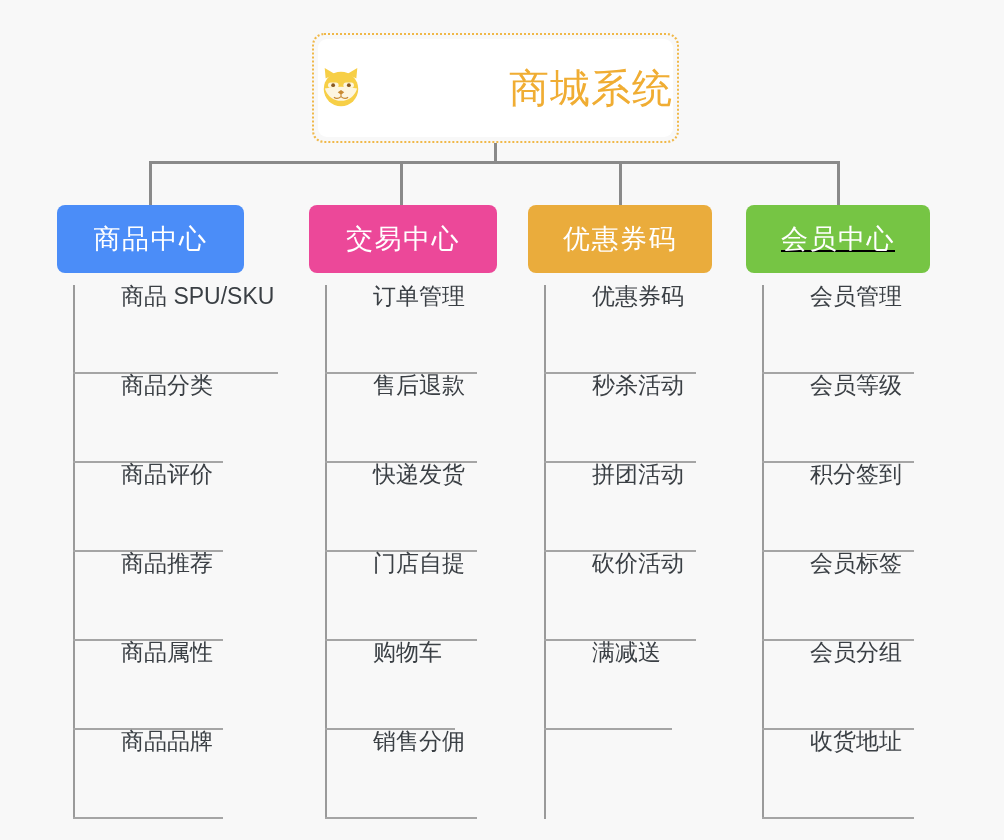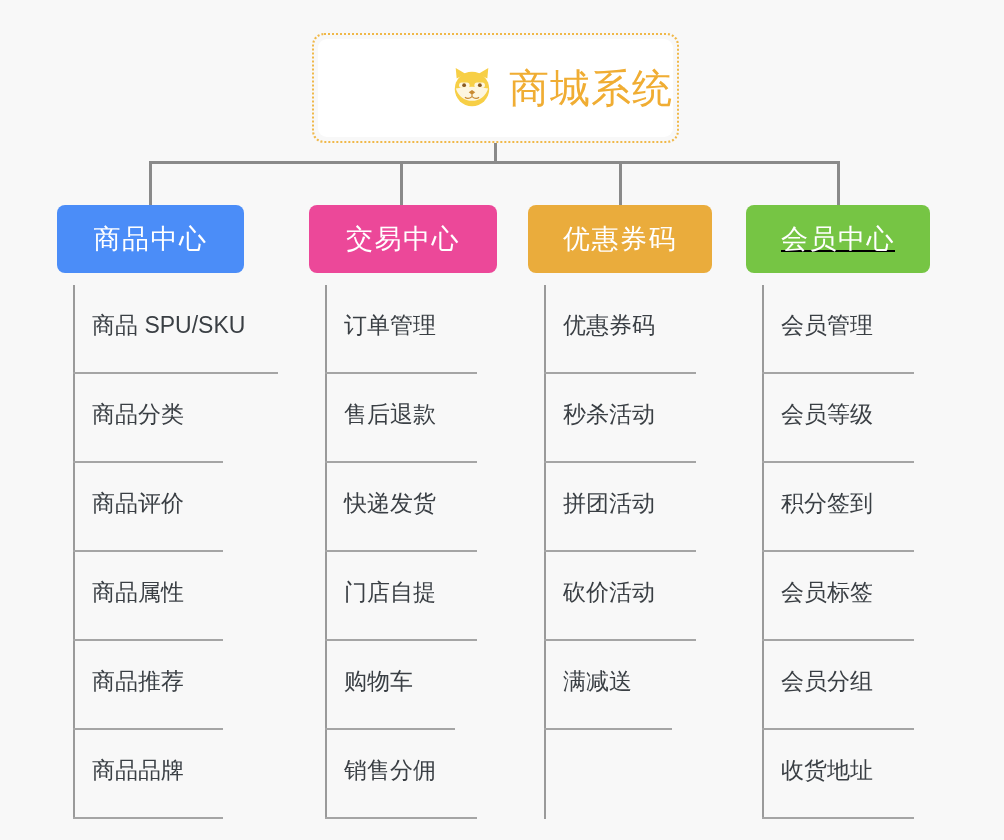--- a/index.html
+++ b/index.html
@@ -32,21 +32,21 @@
     padding: 4px;
   }
   #root-card {
     width: 100%;
     height: 100%;
     background: #ffffff;
     border-radius: 9px;
     box-sizing: border-box;
     display: flex;
     align-items: center;
-    justify-content: flex-end;
+    justify-content: space-between;
     gap: 14px;
   }
   #root-title {
     color: #f0ad33;
     font-size: 40px;
     line-height: 1;
     letter-spacing: 1px;
     white-space: nowrap;
   }
   #dog-icon {
@@ -91,22 +91,22 @@
     left: 0;
     top: 0;
     width: 2px;
     background: #9a9a9a;
   }
   .leaf {
     position: relative;
     height: 89px;
     box-sizing: border-box;
     display: flex;
-    align-items: center;
-    padding-left: 19px;
+    align-items: flex-start;
+    padding-left: 48px;
   }
   .leaf-label {
     color: #3a3f44;
     font-size: 23px;
     line-height: 1;
     white-space: nowrap;
     padding-bottom: 9px;
   }
   .leaf-rule {
     position: absolute;
@@ -179,25 +179,25 @@
     </div>
     <div class="leaf">
       <span class="leaf-label">商品分类</span>
       <span class="leaf-rule" style="width:150px;"></span>
     </div>
     <div class="leaf">
       <span class="leaf-label">商品评价</span>
       <span class="leaf-rule" style="width:150px;"></span>
     </div>
     <div class="leaf">
+      <span class="leaf-label">商品推荐</span>
+      <span class="leaf-rule" style="width:150px;"></span>
+    </div>
+    <div class="leaf">
       <span class="leaf-label">商品属性</span>
-      <span class="leaf-rule" style="width:150px;"></span>
-    </div>
-    <div class="leaf">
-      <span class="leaf-label">商品推荐</span>
       <span class="leaf-rule" style="width:150px;"></span>
     </div>
     <div class="leaf">
       <span class="leaf-label">商品品牌</span>
       <span class="leaf-rule" style="width:150px;"></span>
     </div>
   </div>
 
   <div class="column" style="left:325px;">
     <div class="spine" style="height:534px;"></div>

